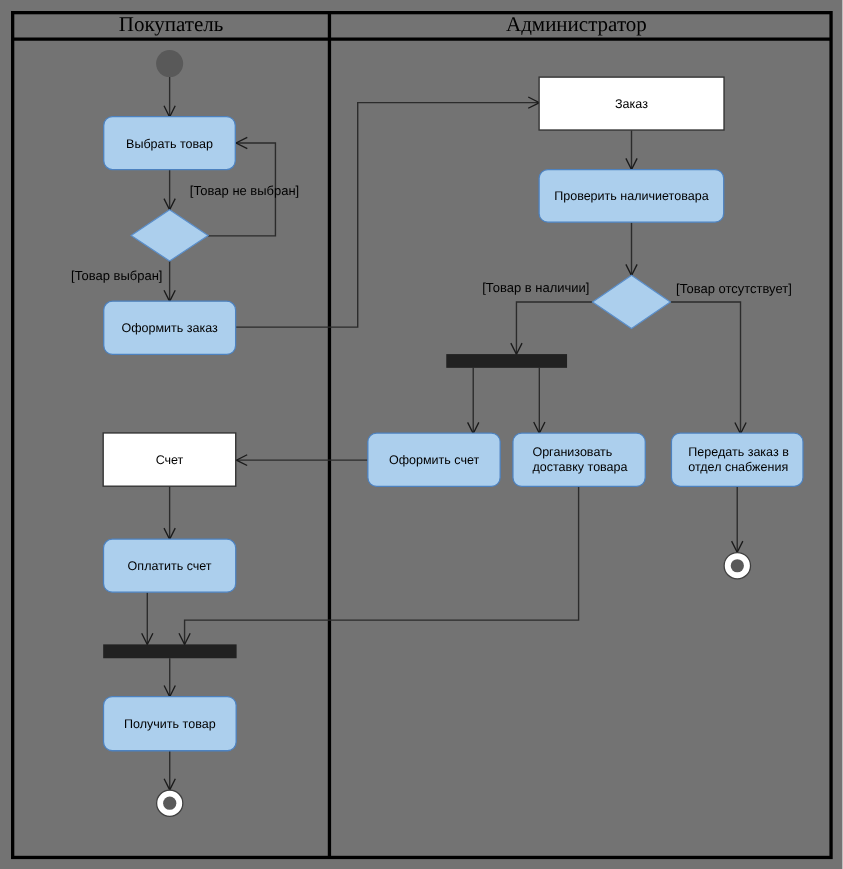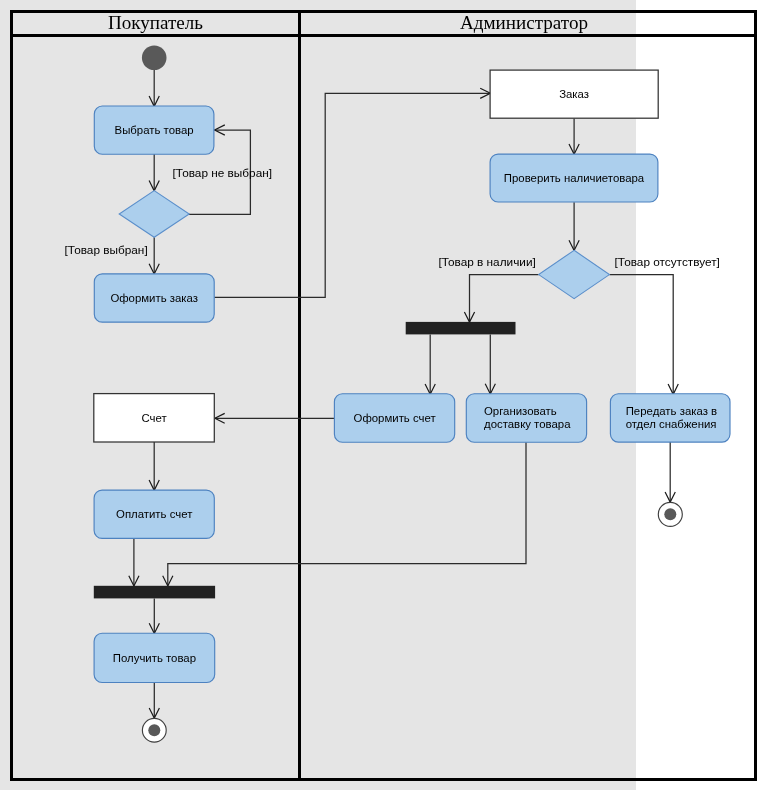--- a/index.html
+++ b/index.html
@@ -6,23 +6,23 @@
   html, body {
     margin: 0;
     padding: 0;
     background: #ffffff;
     width: 766px;
     height: 790px;
     overflow: hidden;
   }
   #diagram {
     position: relative;
-    width: 636px;
+    width: 766px;
     height: 790px;
-    background: #e5e5e5;
+    background: #737373;
   }
   svg#canvas { display: block; width: 766px; height: 790px; }
 
   .frame-line { fill: none; stroke: #000000; stroke-width: 3; }
   .lane-title {
     font-family: "Liberation Serif", serif;
     font-size: 19.1px;
     fill: #000000;
     text-anchor: middle;
   }

